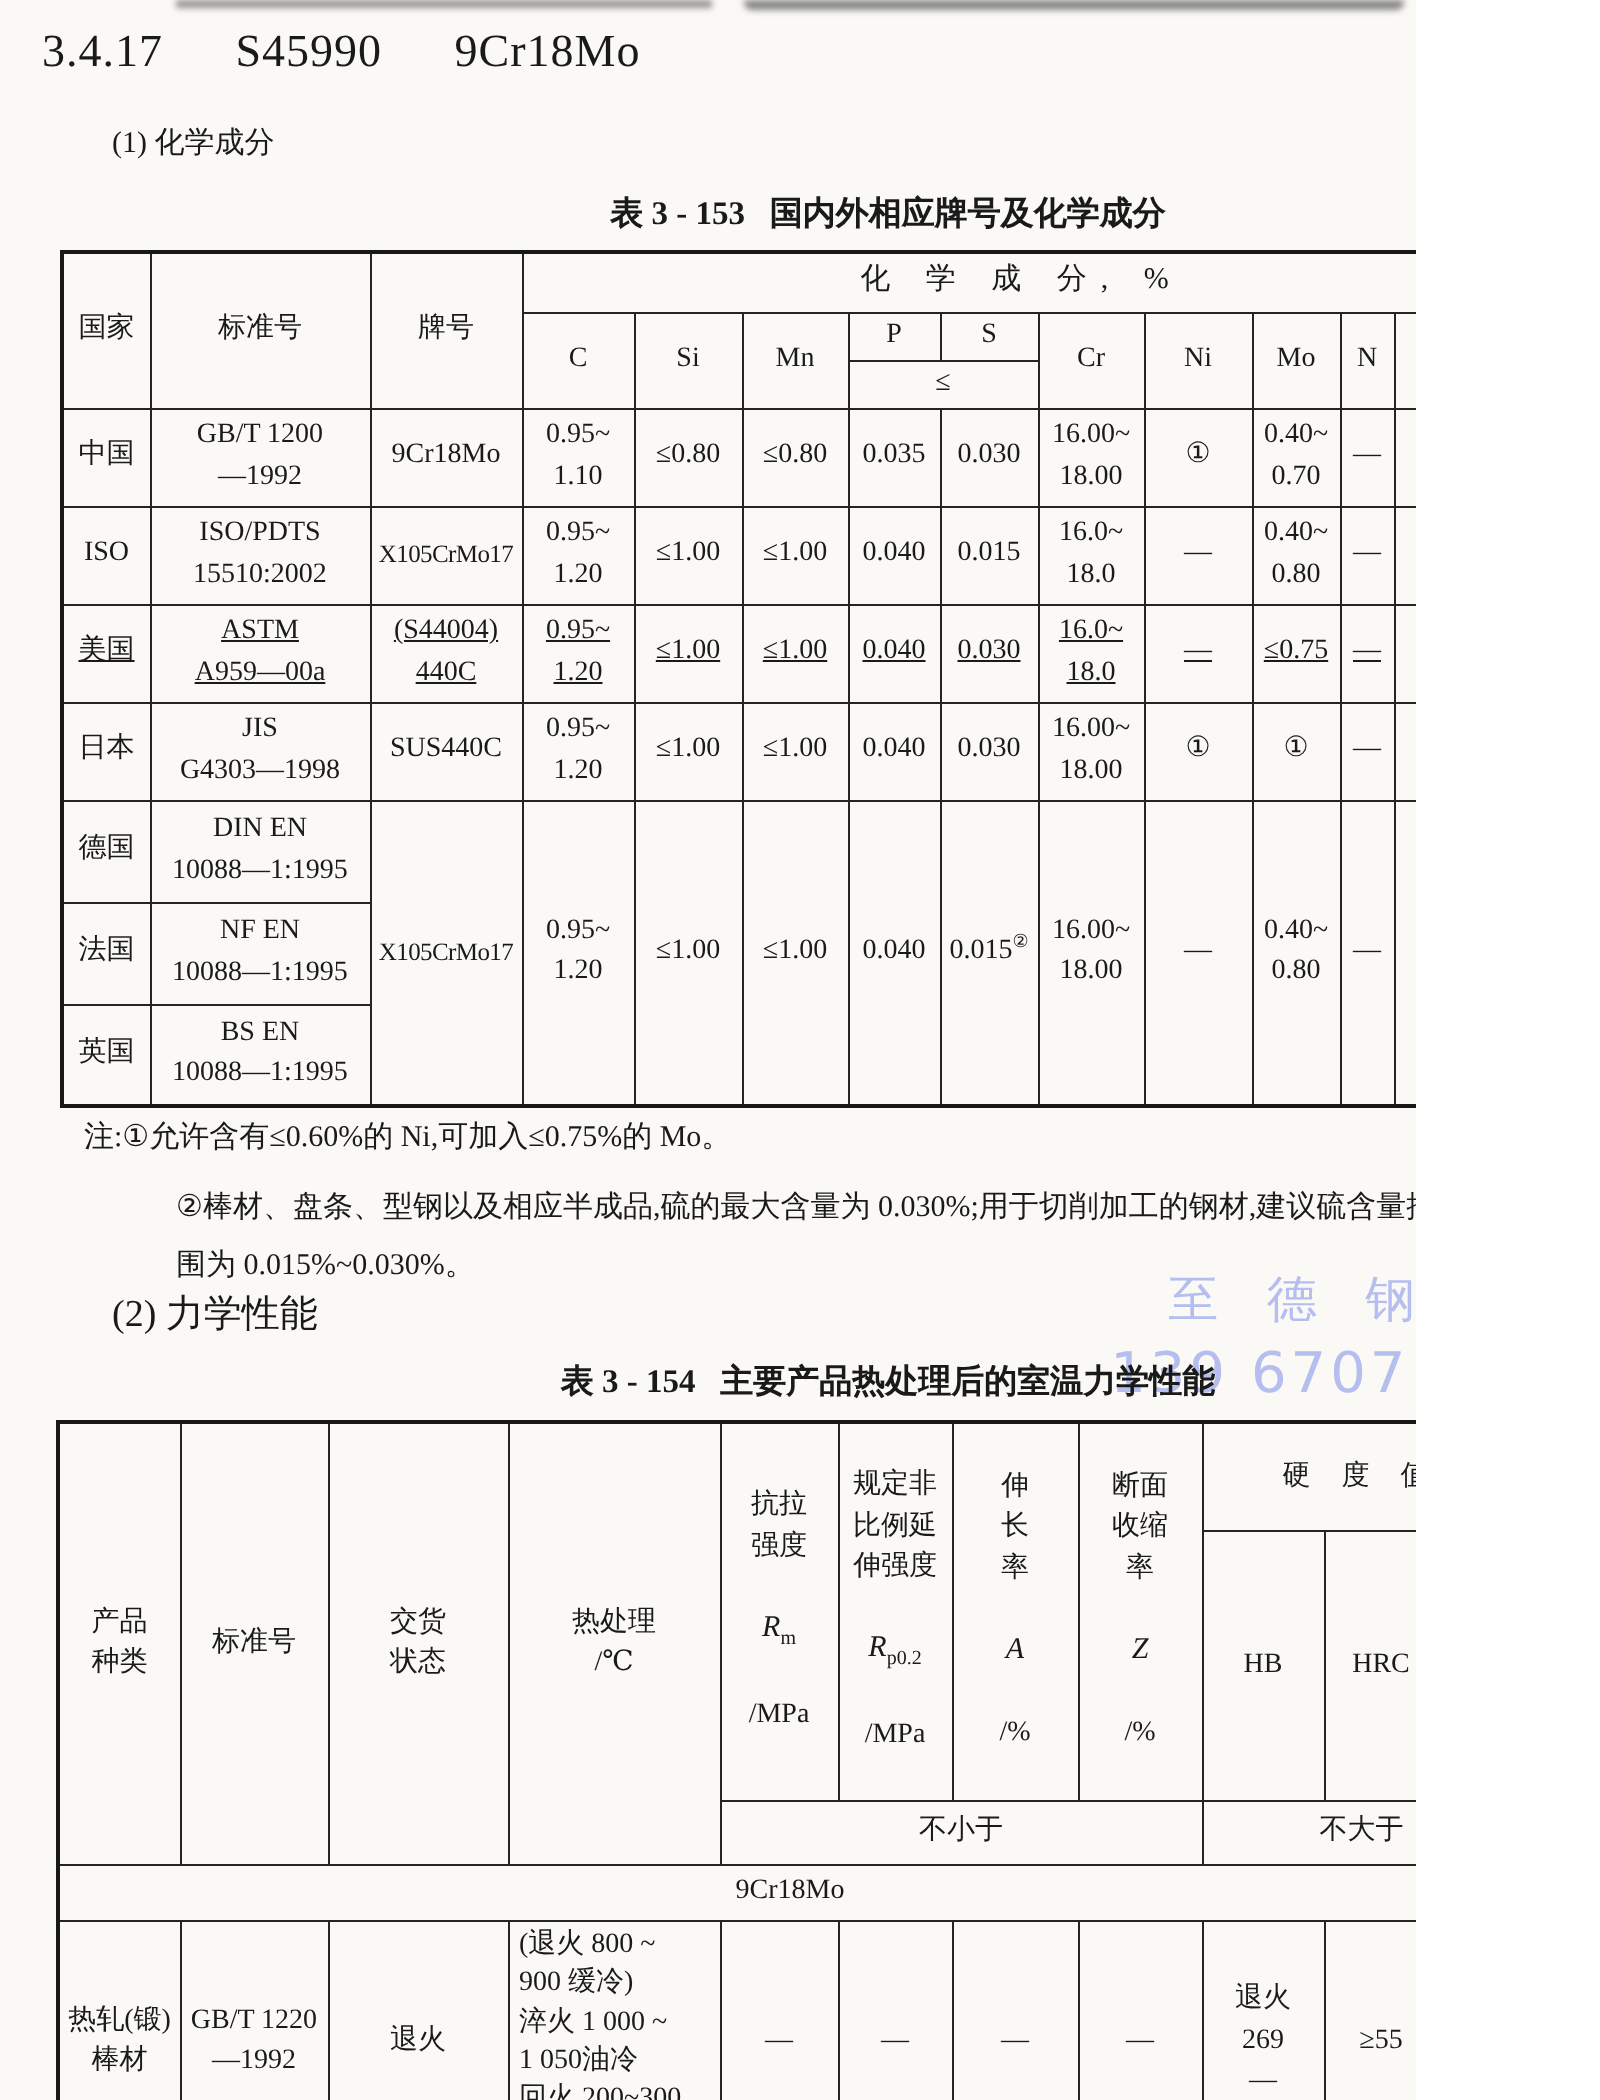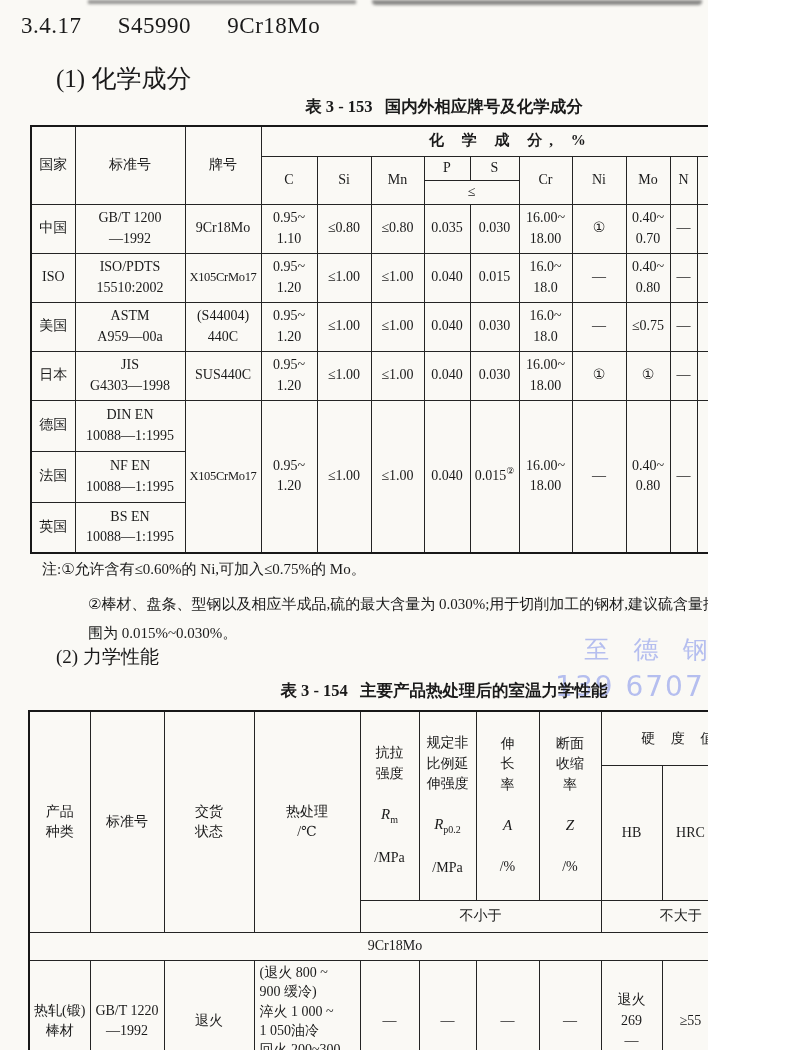--- a/index.html
+++ b/index.html
@@ -9,35 +9,35 @@
     font-family:"Liberation Serif","DejaVu Serif","DejaVu Sans",serif;
   }
   
   .smudge-a{position:absolute;top:0;left:88px;width:268px;height:4px;background:rgba(45,45,45,.5);filter:blur(1.5px);}
   .smudge-b{position:absolute;top:0;left:372px;width:330px;height:5px;background:rgba(40,40,40,.55);filter:blur(1.5px);border-radius:0 0 4px 4px;}
   .edge-mark{position:absolute;top:0;left:792px;width:4px;height:26px;background:rgba(50,50,50,.55);filter:blur(1px);}
   .crease{position:absolute;top:0;left:788px;width:2px;height:1050px;background:rgba(120,100,80,.10);}
 
   .h-main{position:absolute;left:21px;top:13px;font-size:23px;letter-spacing:.5px;}
   .h-main span{margin-right:30px;}
-  .h-sub1{position:absolute;left:56px;top:62px;font-size:25px;}
+  .h-sub1{position:absolute;left:56px;top:62px;font-size:15px;}
   .h-sub2{position:absolute;left:56px;top:644px;font-size:19px;}
   .tbl-title{position:absolute;left:0;width:800px;text-align:center;font-weight:bold;font-size:16.5px;white-space:pre;padding-left:44px;}
   .t1-title{top:96px;}
   .t2-title{top:680px;}
 
   table{position:absolute;border-collapse:collapse;table-layout:fixed;border:2.5px solid #181818;background:transparent;}
   th,td{
     border:1.5px solid #242424;text-align:center;vertical-align:middle;
     font-weight:normal;font-size:14px;line-height:1.45;
     padding:1px 2px;white-space:pre-line;overflow:hidden;
   }
   .t1{left:30px;top:125px;width:730px;}
   .t2{left:28px;top:710px;width:732px;}
-  .comp-head{letter-spacing:7px;font-size:15px;font-weight:bold;}
+  .comp-head{letter-spacing:7px;font-size:15px;}
   .hard-head{letter-spacing:6px;}
   .tight{font-size:12.5px;letter-spacing:-.3px;}
   .left{text-align:left;padding-left:5px;line-height:1.38;}
   sup{font-size:9px;vertical-align:super;line-height:0;}
   sub{font-size:10px;}
   .sym{font-style:italic;font-size:15px;}
   .hdrline{display:block;}
 
   .notes{position:absolute;left:42px;top:558px;width:716px;font-size:15px;line-height:1.55;}
   .note-row{display:flex;}
@@ -47,21 +47,21 @@
 
   .watermark{
     position:absolute;left:550px;top:633px;width:250px;text-align:center;
     font-family:"DejaVu Sans","Liberation Sans",sans-serif;opacity:.85;
   }
   .wm1{font-size:25px;letter-spacing:9px;font-family:Liberation Serif, serif;}
   .wm2{font-size:28px;letter-spacing:2px;margin-top:4px;}
 
   
   .r-h1{height:30px;} .r-h2{height:24px;} .r-h3{height:24px;}
-  .r-cn{height:49px;} .r-iso{height:49px;margin-top:12px;} .r-us{height:49px;} .r-jp{height:49px;}
+  .r-cn{height:49px;} .r-iso{height:49px;margin-top:12px;} .r-us{height:49px;text-decoration:underline;} .r-jp{height:49px;}
   .r-de{height:51px;} .r-fr{height:51px;} .r-uk{height:51px;}
   
   .r-a1{height:40px;} .r-a2{height:98px;} .r-b{height:32px;} .r-c{height:28px;} .r-d{height:122px;}
 </style>
 </head>
 <body>
 
 <div class="page">
 
   <div class="smudge-a"></div>

